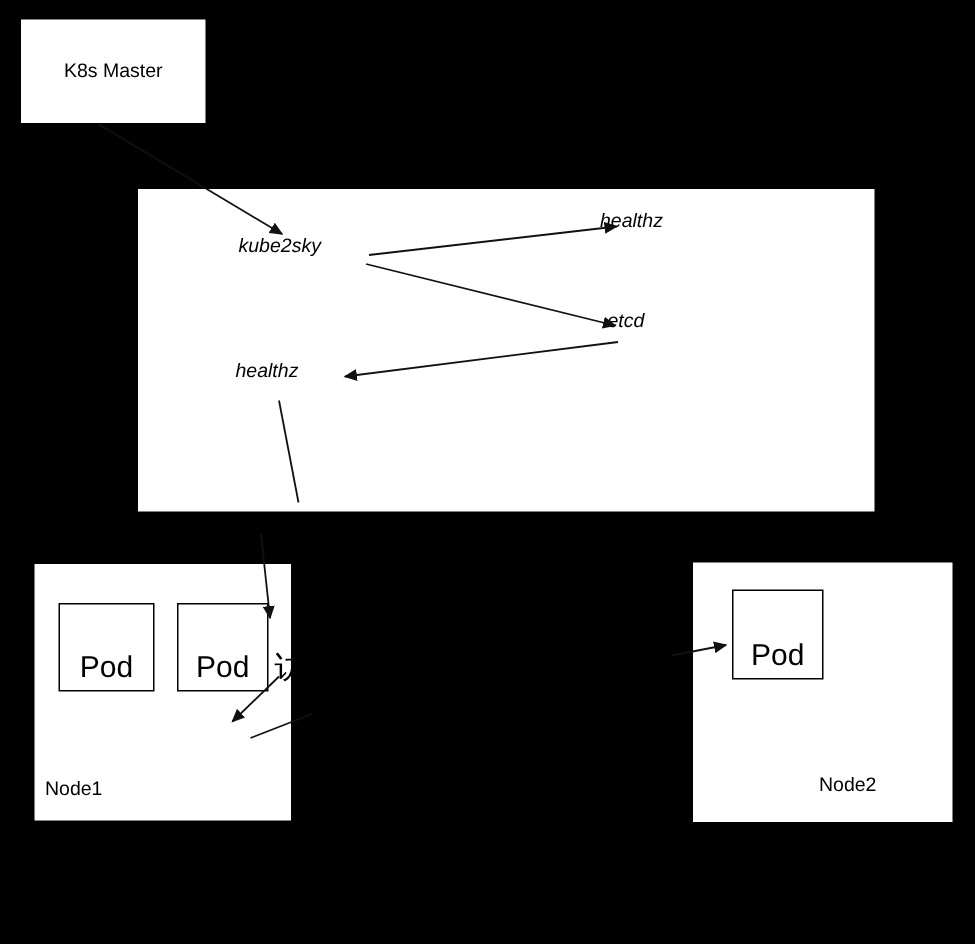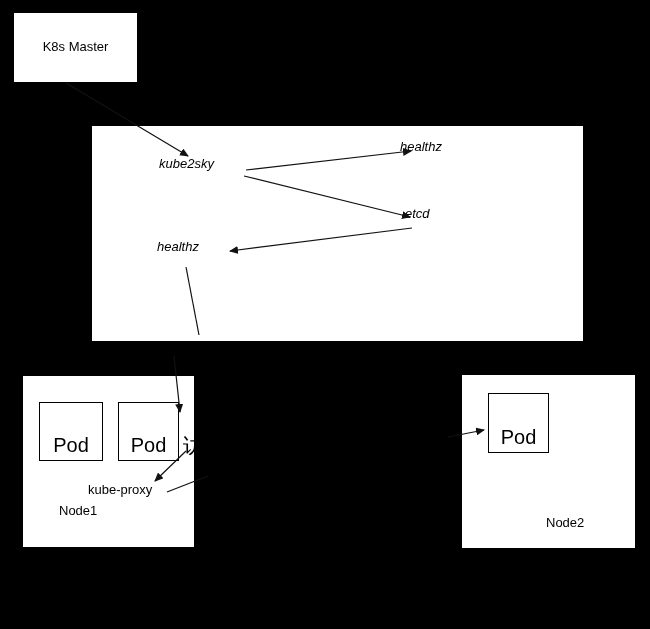--- a/index.html
+++ b/index.html
@@ -50,21 +50,21 @@
   #node1-box{ left: 23px;  top: 376px; width: 171px; height: 171px; }
   #node2-box{ left: 462px; top: 375px; width: 173px; height: 173px; }
   #pod1 { left: 16px;  top: 26px; width: 64px; height: 59px; }   
   #pod2 { left: 95px;  top: 26px; width: 61px; height: 59px; }   
   #pod3 { left: 26px;  top: 18px; width: 61px; height: 60px; }   
   #kube2sky-label  { left: 67px;  top: 31px;  }  
   #healthz-label   { left: 308px; top: 14px;  }
   #etcd-label      { left: 313px; top: 81px;  }
   #skydns-label    { left: 65px;  top: 114px; }
   #kubeproxy-label { left: 65px;  top: 107px; } 
-  #node1-label     { left: 7px;   top: 128px; margin-left: 29px; }
+  #node1-label     { left: 7px;   top: 143px; }
   #node2-label     { left: 84px; top: 141px; }
   #access-cn-label { left: 160px; top: 58px; font-size: 21px; }  
   #arrow-layer {
     position: absolute;
     left: 0; top: 0;
     width: 650px; height: 629px;
     pointer-events: none;
   }
   #arrow-layer line { stroke: #111111; stroke-width: 1.2; }
 </style>
@@ -85,21 +85,20 @@
   </div>
 
   <div class="box" id="node1-box">
     <div class="podbox" id="pod1">
       <span class="pod-lbl">Pod</span>
     </div>
     <div class="podbox" id="pod2">
       <span class="pod-lbl">Pod</span>
     </div>
     <span class="lbl" id="access-cn-label">访</span>
-    <span class="lbl" id="kubeproxy-label">kube-proxy</span>
     <span class="lbl" id="node1-label">Node1</span>
   </div>
 
   <div class="box" id="node2-box">
     <div class="podbox" id="pod3">
       <span class="pod-lbl">Pod</span>
     </div>
     <span class="lbl" id="node2-label">Node2</span>
   </div>
 

